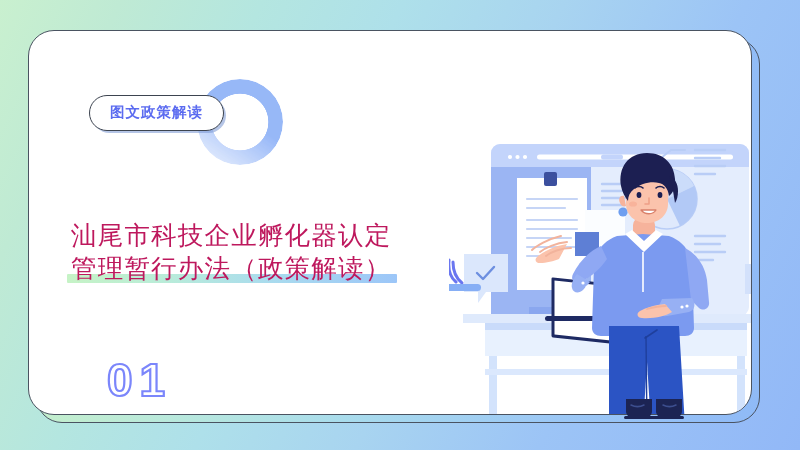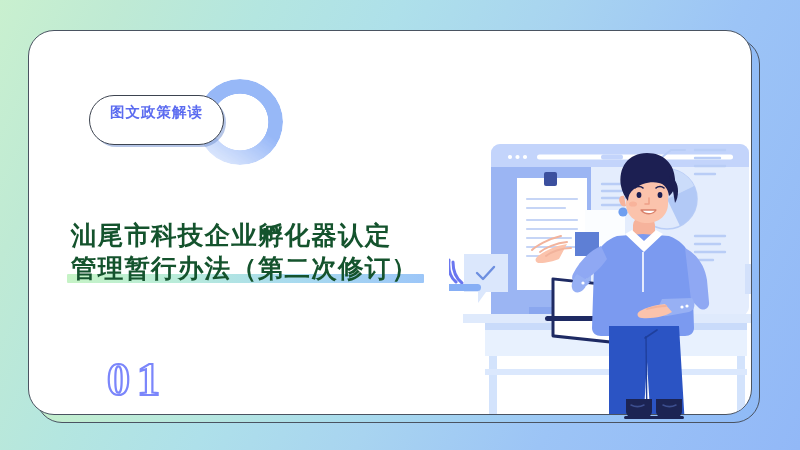--- a/index.html
+++ b/index.html
@@ -65,21 +65,21 @@
     content:"";
     position:absolute; inset:22%;
     border-radius:50%;
     background:#ffffff;
   }
 
   
   #badge-pill {
     position:absolute;
     left:60px; top:64px;
-    padding:7px 20px 22px;
+    padding:7px 20px 8px;
     border:1.6px solid #3d4450;
     border-radius:40px;
     background:#ffffff;
     box-shadow:2.5px 2.5px 0 -0.5px rgba(120,150,210,.55);
     z-index:4;
   }
   #badge-pill .badge-text {
     font-size:14.5px;
     font-weight:bold;
     letter-spacing:1px;
@@ -89,24 +89,24 @@
 
   
   #title-block {
     position:absolute;
     left:42px; top:188px;
     z-index:5;
   }
   .title-line {
     position:relative;
     font-size:25.5px;
-    font-weight:bold;
+    font-weight:normal;
     letter-spacing:1.2px;
     line-height:33px;
-    color:#14532d;
+    color:#be185d;
     white-space:nowrap;
   }
   .title-line .hl {
     position:absolute;
     left:-4px; right:-6px;
     bottom:2px; height:9px;
     background:linear-gradient(90deg,#c6f3c6 0%, #b9ecd9 30%, #a9dbee 62%, #9cc6f8 100%);
     z-index:-1;
     border-radius:1px;
   }
@@ -115,21 +115,20 @@
   #section-number {
     position:absolute;
     left:78px; top:326px;
     font-size:46px;
     font-weight:bold;
     letter-spacing:7px;
     line-height:1;
     color:transparent;
     -webkit-text-stroke:2.2px #7b86fb;
     z-index:5;
-    font-family:Liberation Serif, serif;
   }
 
   
   #illustration {
     position:absolute;
     left:420px; top:95px;
     width:360px; height:340px;
     z-index:3;
   }
   #illustration svg { display:block; }
@@ -156,21 +155,21 @@
     <div id="badge-pill">
       <span class="badge-text">图文政策解读</span>
     </div>
 
     <div id="title-block">
       <div class="title-line">
         <span>汕尾市科技企业孵化器认定</span>
       </div>
       <div class="title-line">
         <span class="hl"></span>
-        <span>管理暂行办法（第二次修订）</span>
+        <span>管理暂行办法（政策解读）</span>
       </div>
     </div>
 
     <div id="section-number">01</div>
 
     <div id="illustration">
       <svg width="360" height="340" viewBox="0 0 360 340" xmlns="http://www.w3.org/2000/svg">
 
         <g>
           <rect x="42" y="18" width="258" height="172" rx="9" fill="#e4edfd"></rect>

